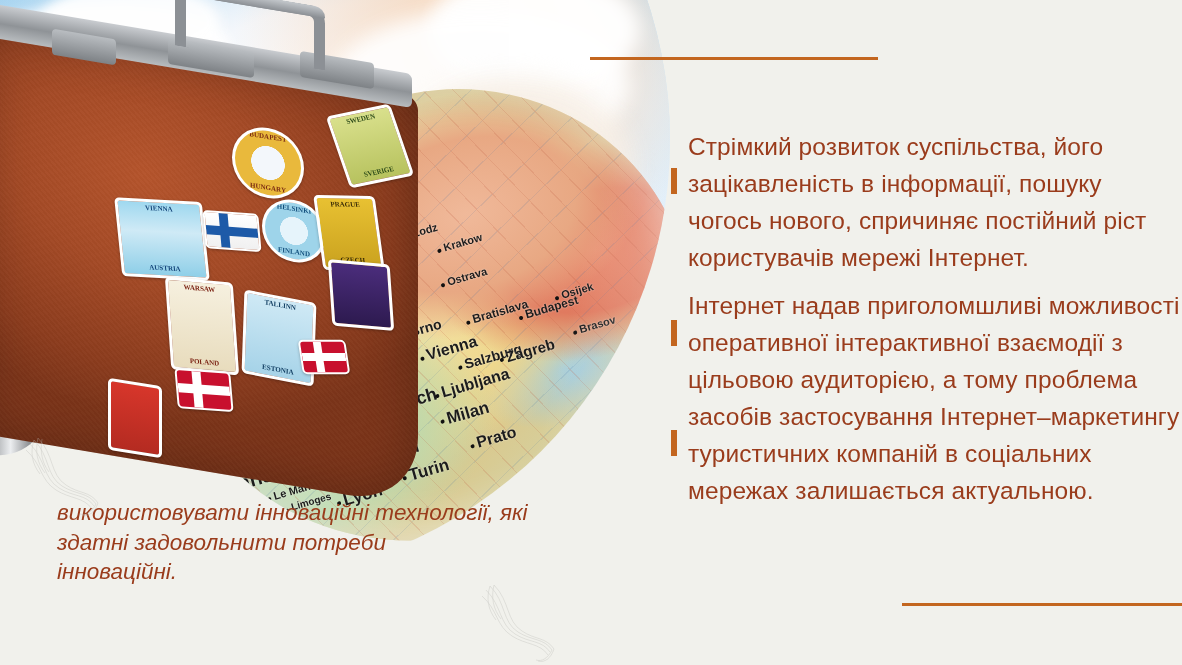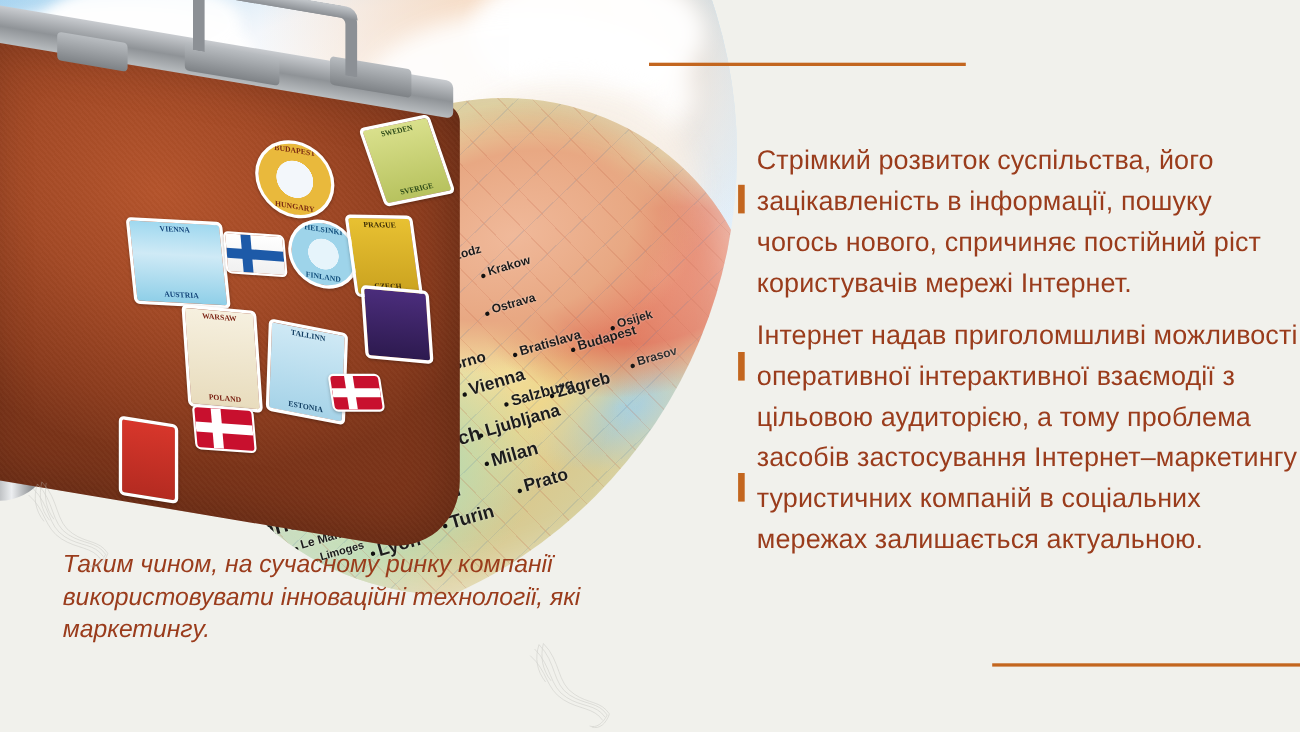--- a/index.html
+++ b/index.html
@@ -327,23 +327,23 @@
     </div>
   <div class="tblock" id="para2">
       <p>Інтернет надав приголомшливі можливості</p>
       <p>оперативної інтерактивної взаємодії з</p>
       <p>цільовою аудиторією, а тому проблема</p>
       <p>засобів застосування Інтернет–маркетингу</p>
       <p>туристичних компаній в соціальних</p>
       <p>мережах залишається актуальною.</p>
     </div>
   <div class="italic-block" id="para3">
-      <p>Таким чином, на сучасному ринку компанії</p>
       <p>використовувати інноваційні технології, які</p>
-      <p>маркетингу.</p>
+      <p>здатні задовольнити потреби</p>
+      <p>інноваційні.</p>
     </div>
 
   <svg class="ribbon rb1" viewBox="0 0 90 95">
     <g fill="none" stroke="#b9b9b4" stroke-width="0.6">
       <path d="M18 10 C34 26 30 46 46 56 C60 65 72 62 80 74"></path>
       <path d="M22 8 C38 24 34 45 50 55 C63 64 74 61 82 73"></path>
       <path d="M14 14 C30 30 27 48 43 58 C57 67 70 64 78 76"></path>
       <path d="M10 20 C26 34 24 50 40 60 C54 69 68 67 76 79"></path>
       <path d="M18 10 C14 22 16 34 24 44"></path>
       <path d="M22 8 C19 21 21 33 29 43"></path>

